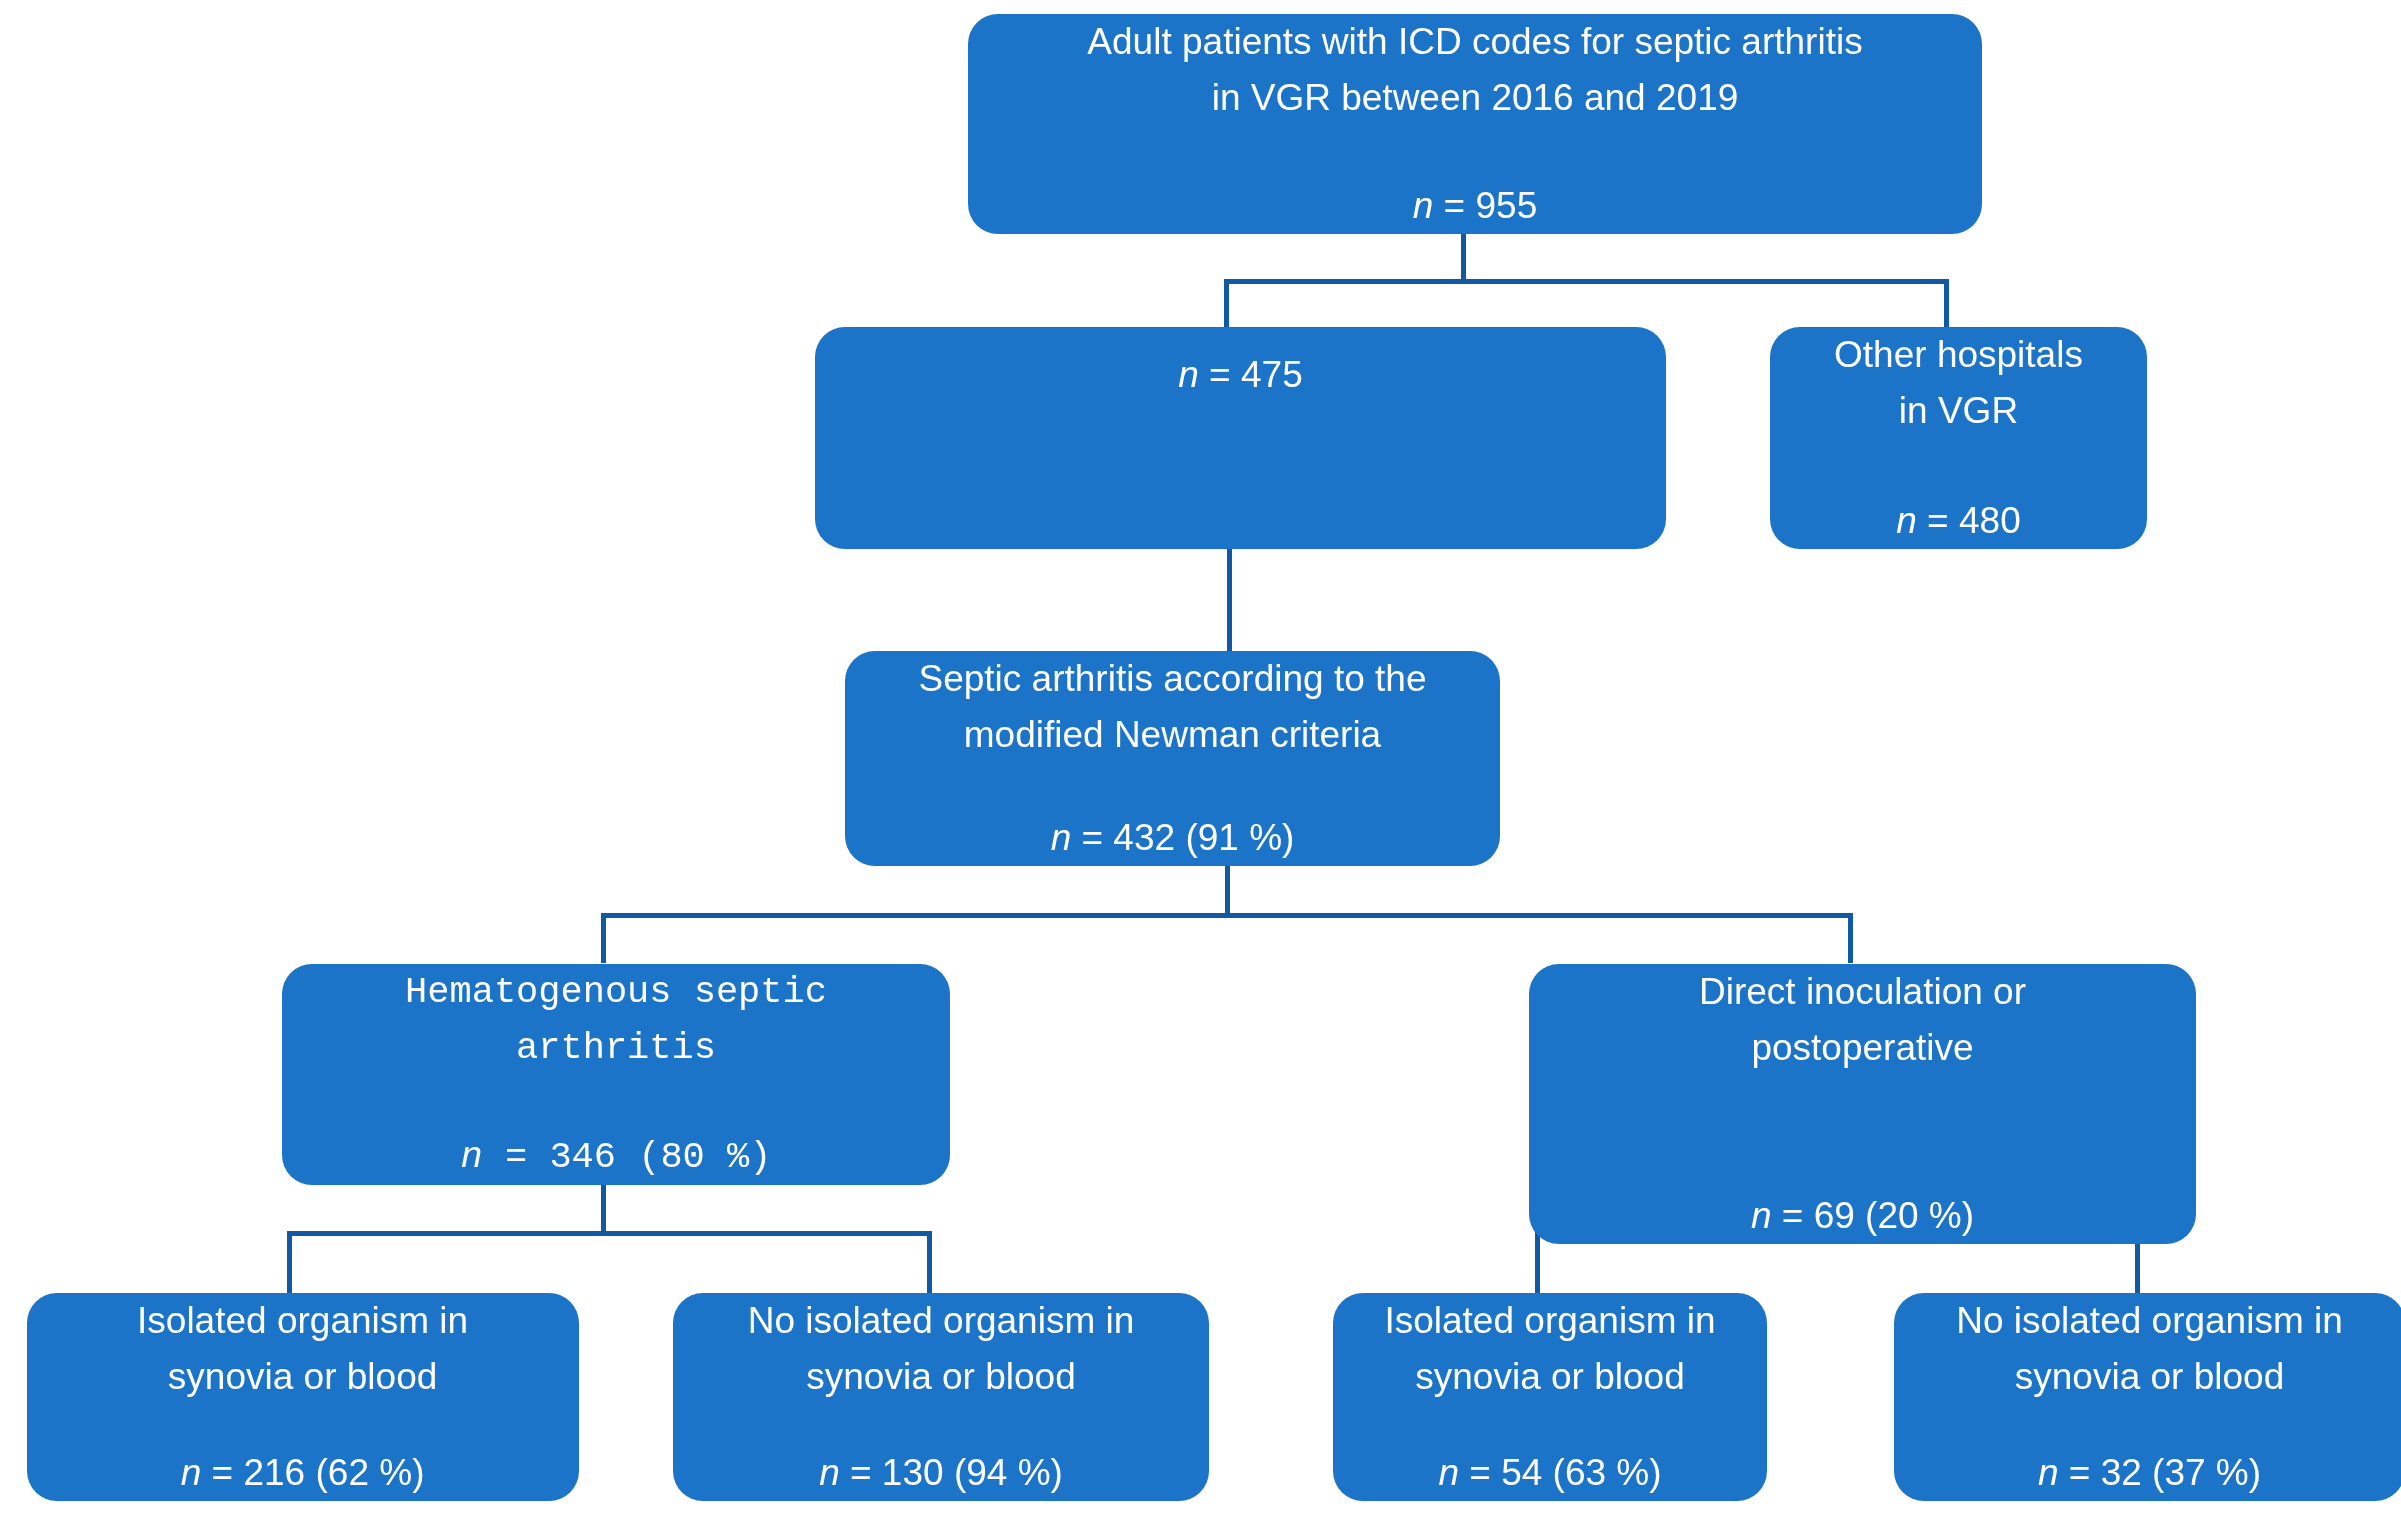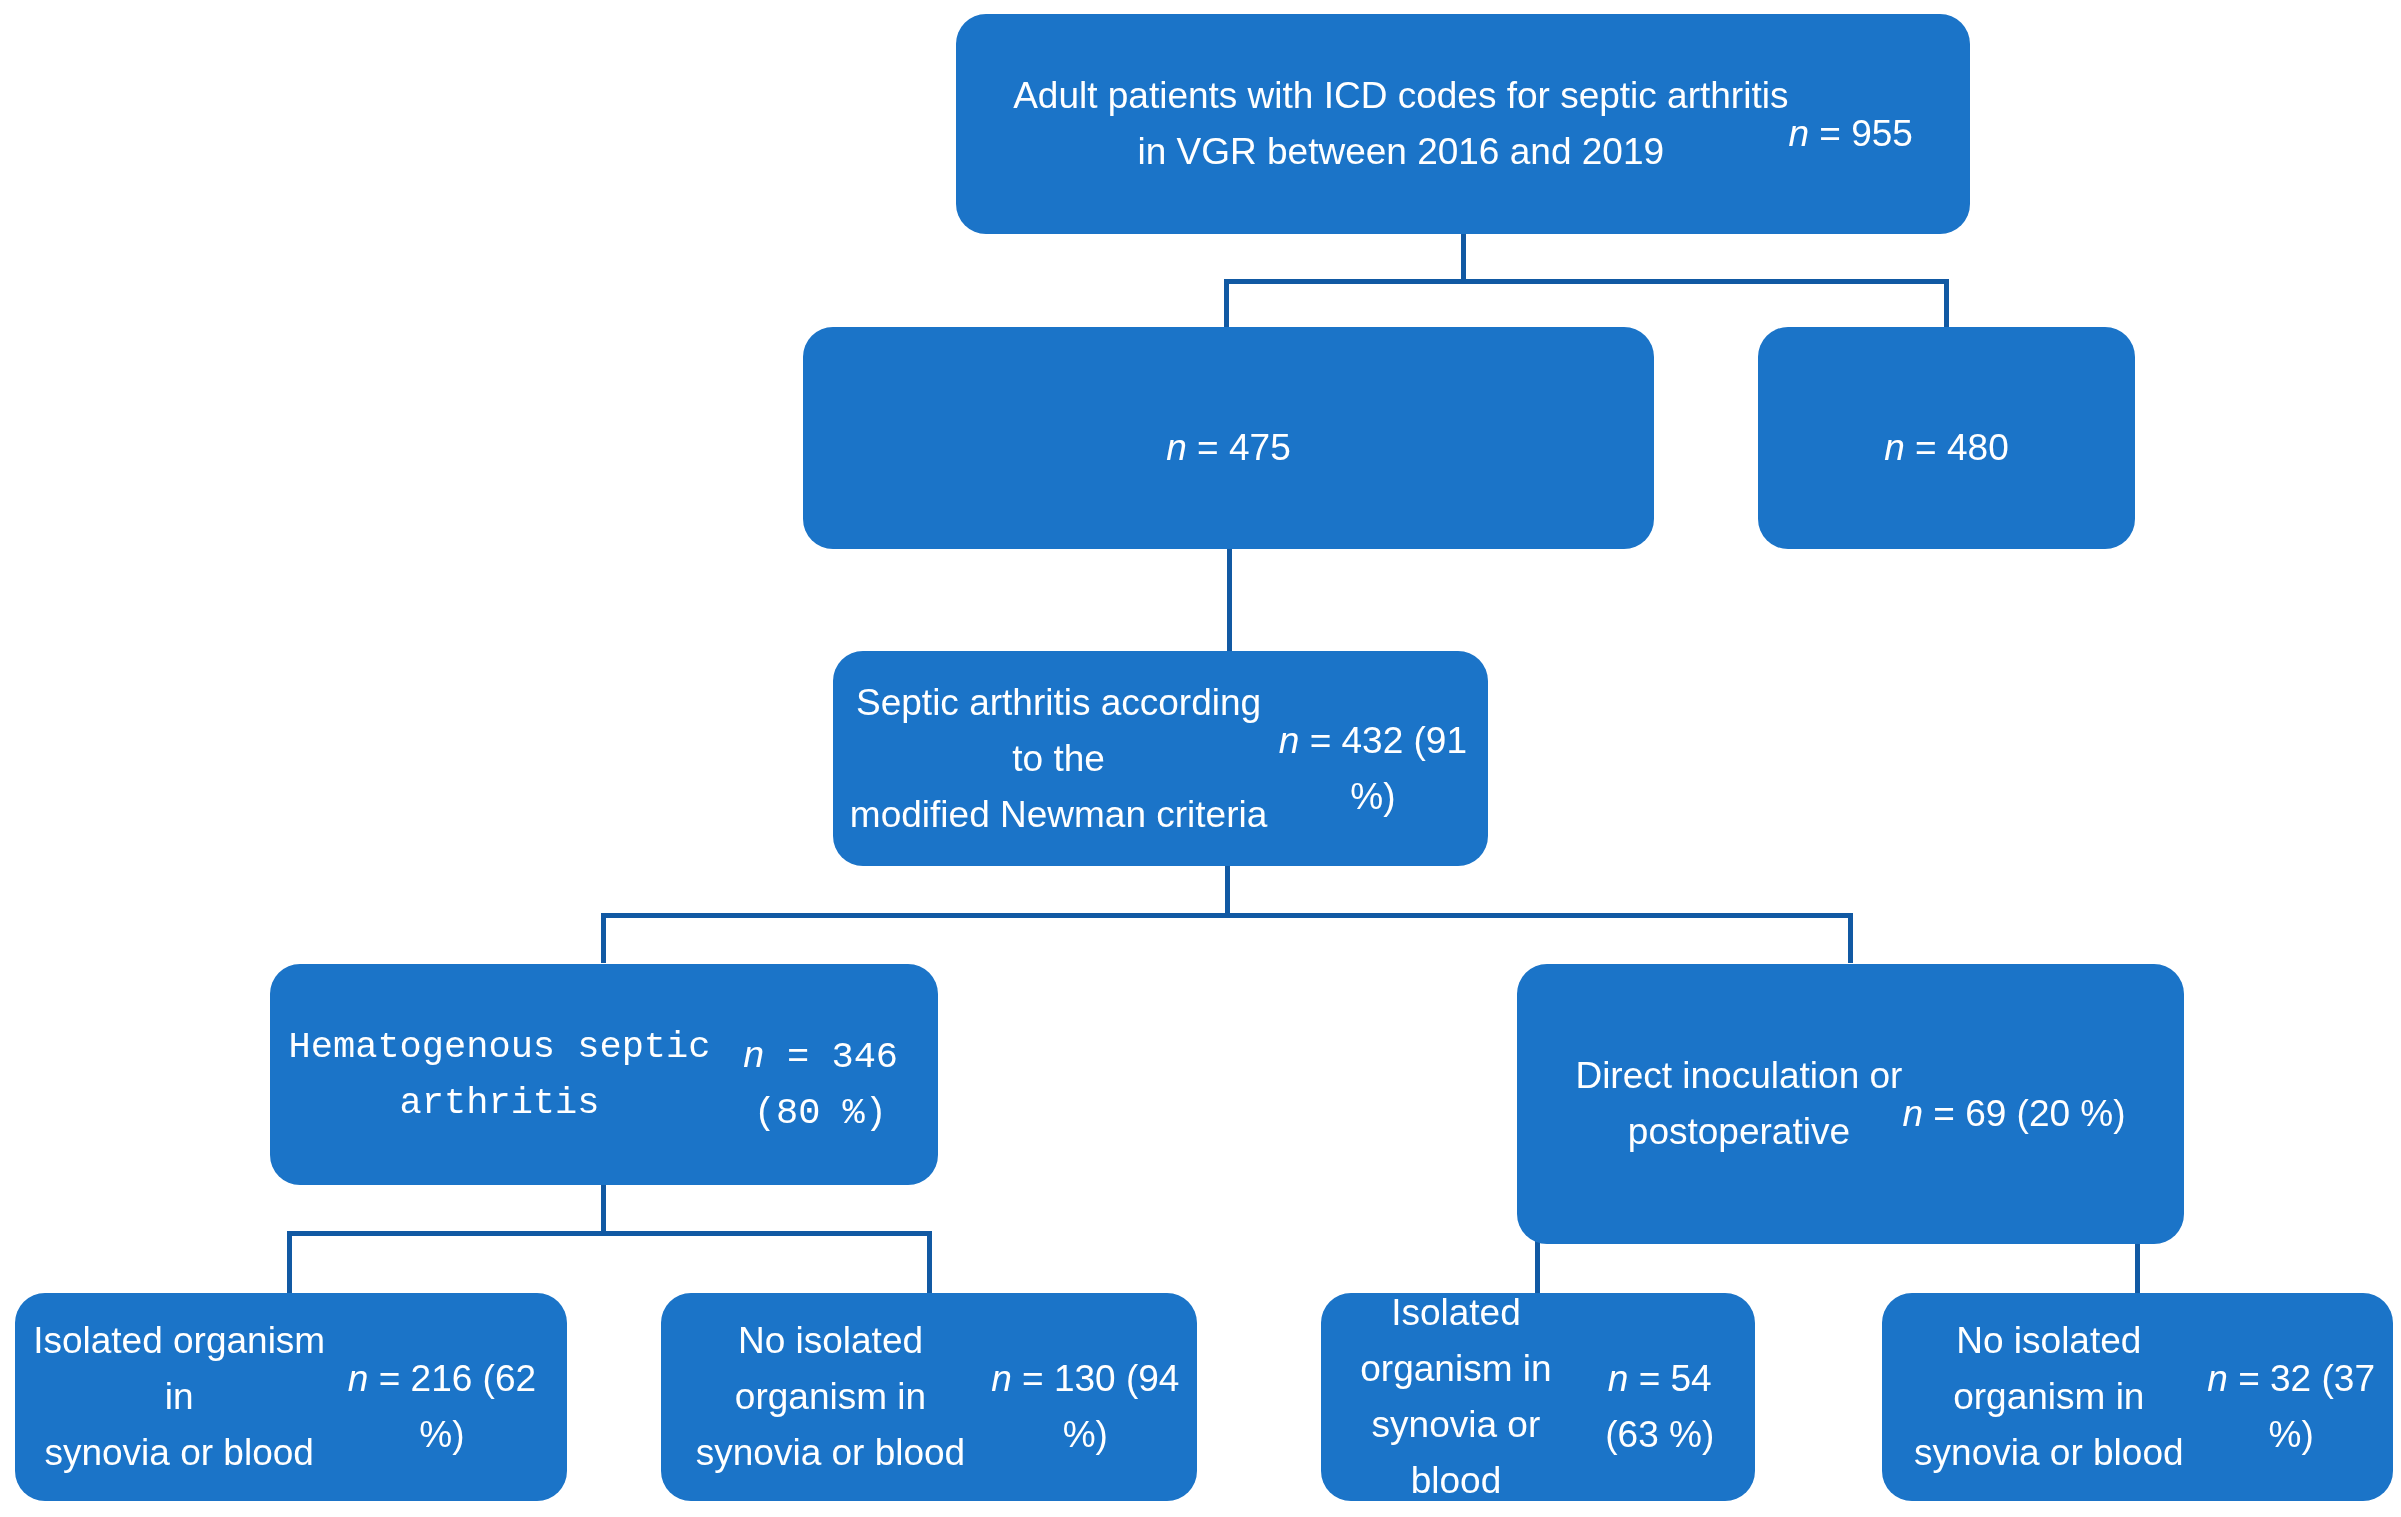--- a/index.html
+++ b/index.html
@@ -11,27 +11,28 @@
   *{margin:0;padding:0;box-sizing:border-box;}
   html,body{width:2401px;height:1517px;background:var(--bg);overflow:hidden;}
   body{font-family:"Liberation Sans","DejaVu Sans",sans-serif;}
   .canvas{position:relative;width:2401px;height:1517px;background:var(--bg);}
   .box{
     position:absolute;
     background:var(--box-fill);
     border-radius:30px;
     color:var(--text);
     display:flex;
-    flex-direction:row;
+    flex-direction:column;
     align-items:center;
-    justify-content:center;
+    justify-content:space-between;
     text-align:center;
     font-size:37px;
     line-height:56px;
     padding:0 13.2px;
+    margin-left:12px;
   }
   .label{white-space:pre-line;}
   .nline{margin-top:20px;}
   .nline .nsym{font-style:italic;}
   .conn{position:absolute;background:var(--connector);}
   
   .b1{left:956px;top:14px;width:1014px;height:220px;}
   .b2{left:803px;top:327px;width:851px;height:222px;}
   .b3{left:1758px;top:327px;width:377px;height:222px;}
   .b4{left:833px;top:651px;width:655px;height:215px;}
@@ -87,20 +88,22 @@
     <div class="label">Adult patients with ICD codes for septic arthritis
 in VGR between 2016 and 2019</div>
     <div class="nline"><span class="nsym">n</span> <span class="nval">= 955</span></div>
   </div>
 
   <div class="box b2">
     <div class="nline"><span class="nsym">n</span> <span class="nval">= 475</span></div>
   </div>
 
   <div class="box b3">
+    <div class="label">Other hospitals
+in VGR</div>
     <div class="nline"><span class="nsym">n</span> <span class="nval">= 480</span></div>
   </div>
 
   <div class="box b4">
     <div class="label">Septic arthritis according to the
 modified Newman criteria</div>
     <div class="nline"><span class="nsym">n</span> <span class="nval">= 432 (91 %)</span></div>
   </div>
 
   <div class="box b5">

